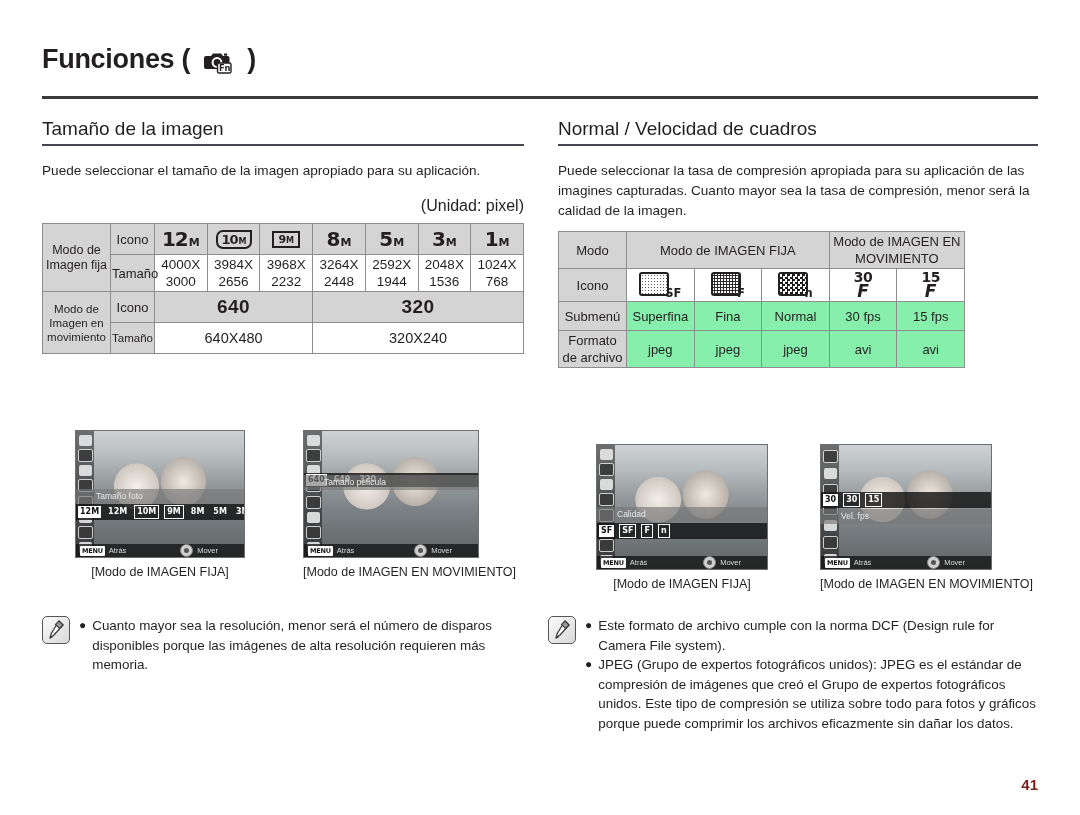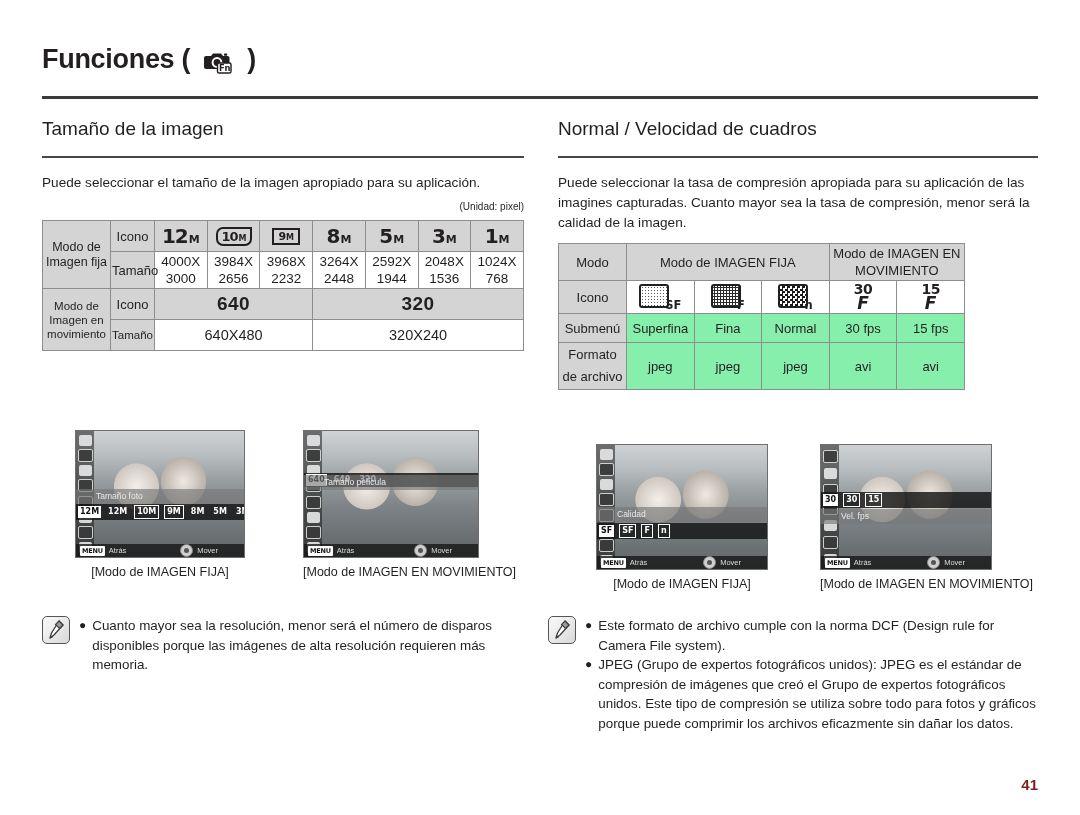--- a/index.html
+++ b/index.html
@@ -16,26 +16,26 @@
   .hdr-rule{position:absolute;left:0;top:52px;width:996px;height:3px;background:#3b3b3b;}
 
   .cam-fn{display:inline-flex;align-items:flex-end;margin:0 4px 0 3px;position:relative;top:2px;}
   .cam-fn svg{display:block;}
 
   
   .col{position:absolute;top:118px;}
   .col-l{left:42px;width:482px;}
   .col-r{left:558px;width:480px;}
 
-  .sec-title{font-size:19px;color:#231f20;padding-bottom:16px;}
+  .sec-title{font-size:19px;color:#231f20;padding-bottom:4px;}
   .sec-rule{height:2px;background:#4a4450;width:100%;margin-bottom:15px;}
   .col-r .sec-rule{width:100%;}
 
   .intro{font-size:13.6px;line-height:20px;color:#231f20;}
-  .unit{font-size:10px;text-align:right;margin-top:8px;}
+  .unit{font-size:16px;text-align:right;margin-top:16px;}
 
   
   table{border-collapse:collapse;font-size:13px;color:#231f20;}
   .tbl td{border:1px solid #8d8d8d;text-align:center;vertical-align:middle;}
 
   
   #tbl-size{width:482px;margin-top:8px;table-layout:fixed;}
   #tbl-size td{height:28px;}
   .lbl-mode{background:#d4d4d4;font-size:12.5px;line-height:15px;width:68px;}
   .lbl-sub{background:#d4d4d4;font-size:13px;width:44px;}
@@ -54,21 +54,21 @@
   .boxed .mp b{font-size:13px;}
   .boxed .mp i{font-size:8px;}
   .wavybox{position:relative;display:inline-flex;align-items:baseline;border:2px solid #231f20;padding:1px 4px;}
   .wavybox .mp b{font-size:11px;}
   .wavybox .mp i{font-size:8px;}
 
   
   #tbl-qual{width:407px;margin-top:10px;table-layout:fixed;}
   #tbl-qual td{height:26px;font-size:13px;}
   .q-lbl{background:#d4d4d4;width:68px;font-size:13px;}
-  .q-lbl.small{font-size:11.5px;line-height:22px;}
+  .q-lbl.small{font-size:11.5px;line-height:17px;}
   .q-hdr{background:#d4d4d4;font-size:13.5px;line-height:17px;}
   .q-ic{background:#fff;height:44px;}
   .q-txt{background:#86efac;height:28px;font-size:13.5px;}
 
   
   .qicon{display:inline-flex;align-items:flex-end;}
   .qbox{width:26px;height:20px;border:2.5px solid #231f20;border-radius:3px;position:relative;overflow:hidden;background:#fff;}
   .qfill{position:absolute;inset:0;}
   .d1{background-image:radial-gradient(#5a5a5a 45%,transparent 46%);background-size:3px 3px;}
   .d2{background-image:radial-gradient(#2b2b2b 50%,transparent 51%);background-size:3px 3px;}

